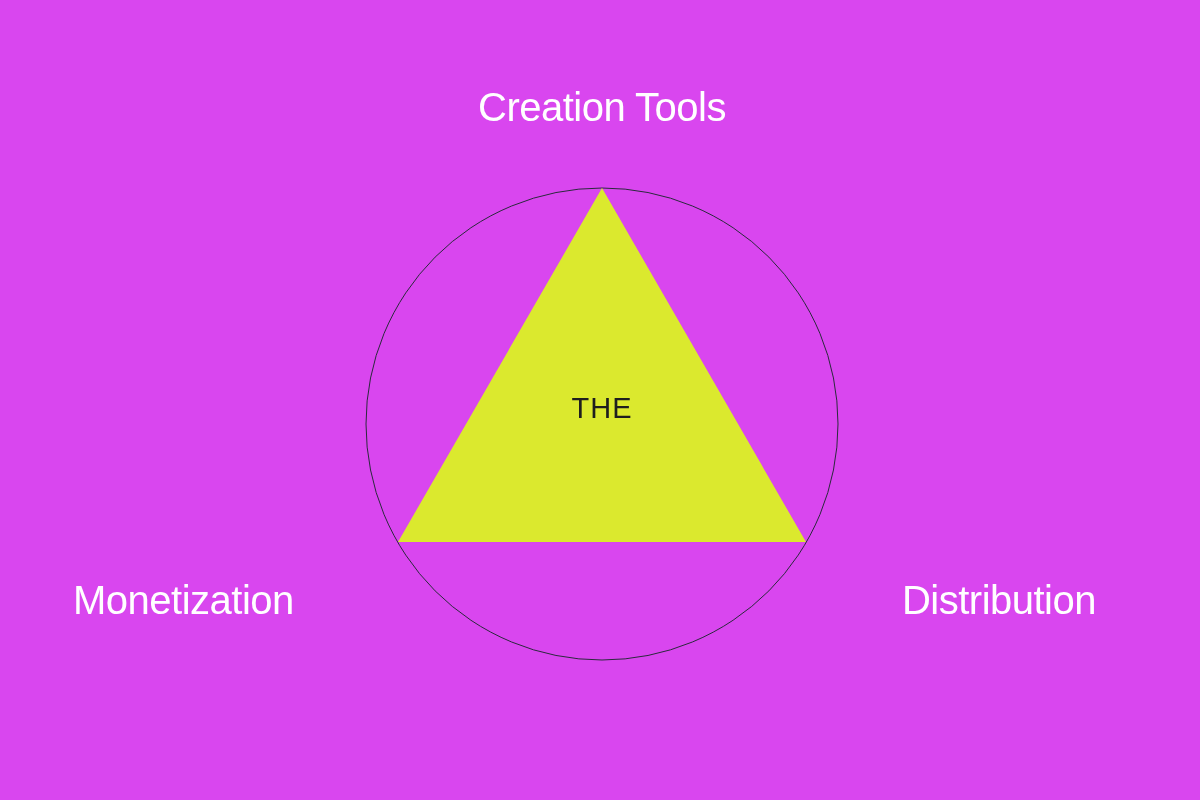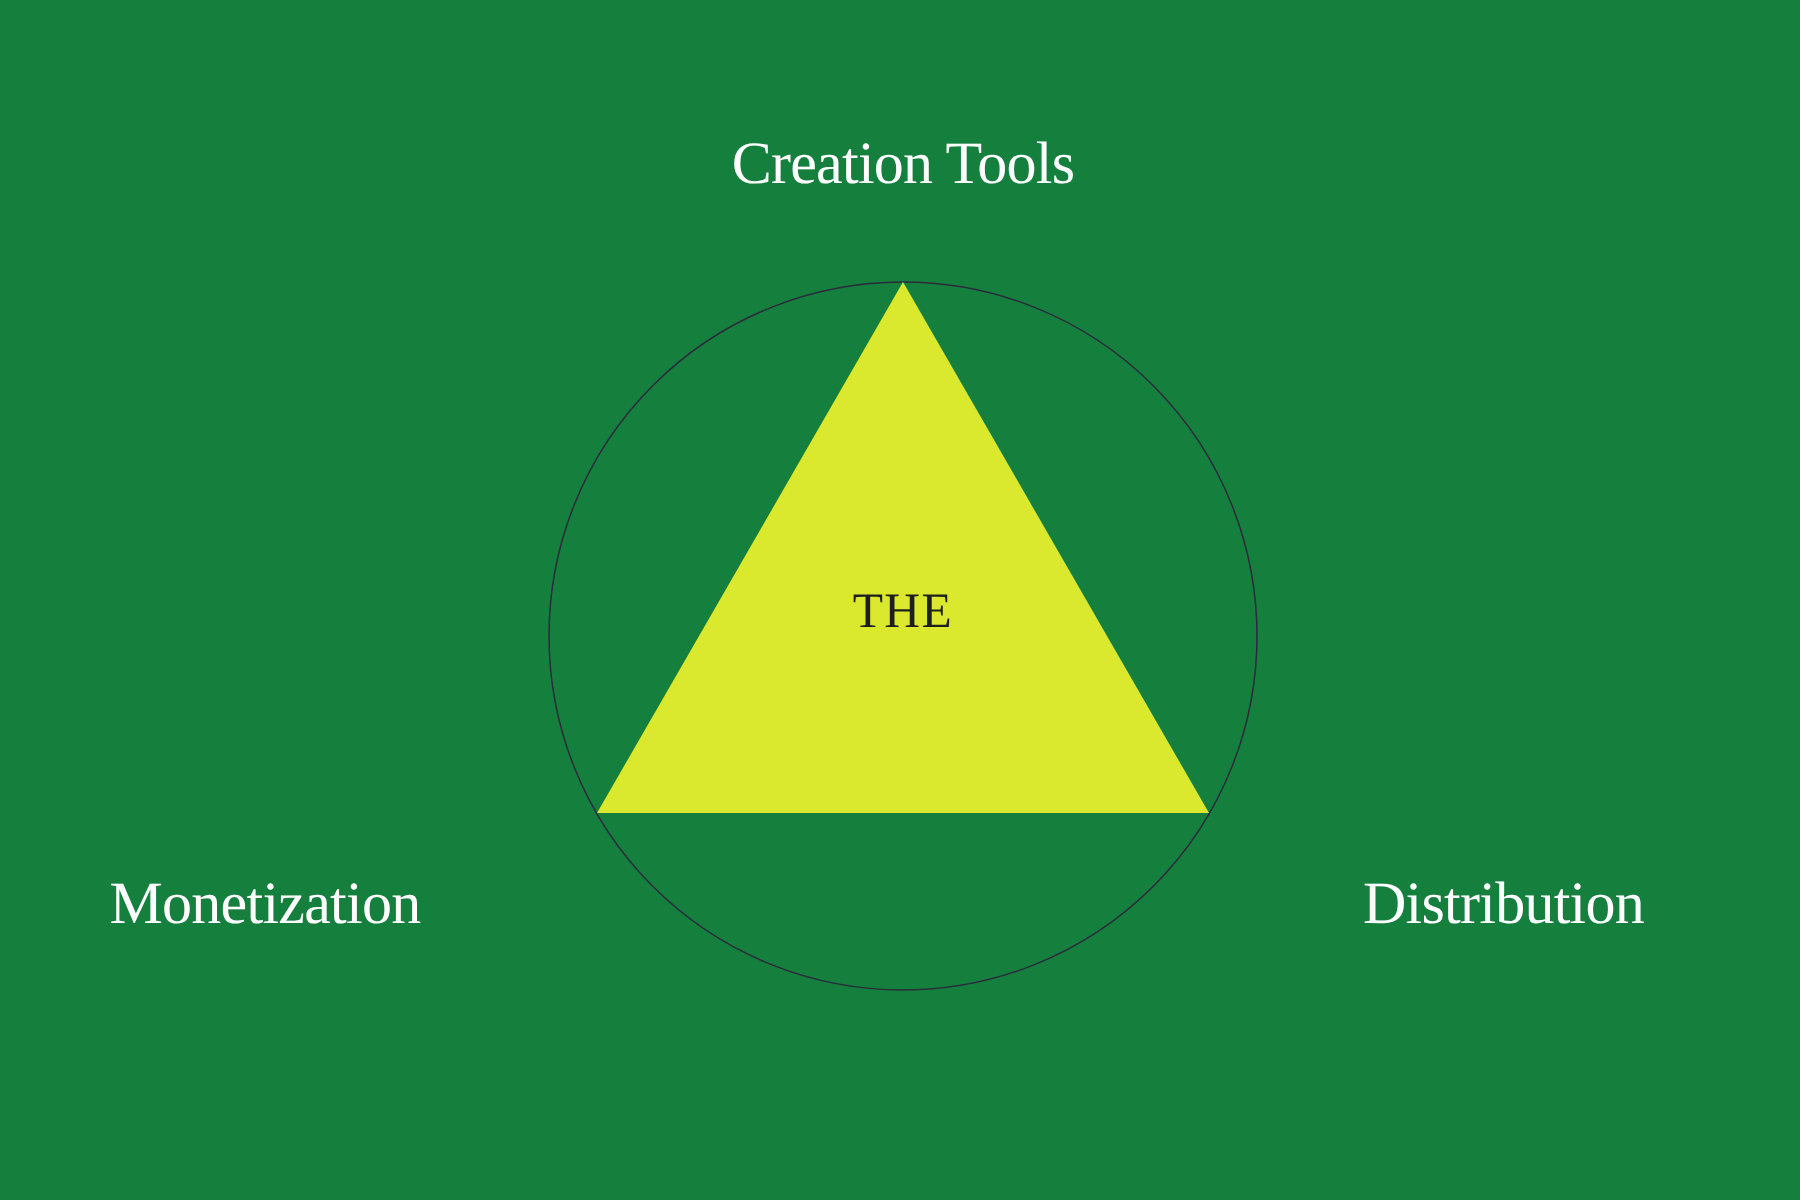--- a/index.html
+++ b/index.html
@@ -41,30 +41,30 @@
   .label-right {
     right: 104px;
     top: 578px;
   }
   .center-text {
     position: absolute;
     left: 602px;
     top: 408px;
     transform: translate(-50%, -50%);
     text-align: center;
-    font-size: 33px;
+    font-size: 29px;
     font-weight: 400;
     letter-spacing: 1px;
     line-height: 34px;
   }
 </style>
 </head>
 <body>
 
-<div class="canvas" style="background-color: #15803d; font-family: Liberation Serif, serif;">
+<div class="canvas" style="background-color: #d946ef;">
 
   <svg class="diagram-svg" viewBox="0 0 1200 800">
     <circle cx="602" cy="424" r="236" fill="none" stroke-width="1" stroke="#2A2A3C"></circle>
     <polygon points="602,188 398,542 806,542" fill="#DBE92E"></polygon>
   </svg>
 
   <div class="label label-top" style="color: rgb(255, 255, 255);">Creation Tools</div>
 
   <div class="label label-left" style="color: rgb(255, 255, 255);">Monetization</div>
 

